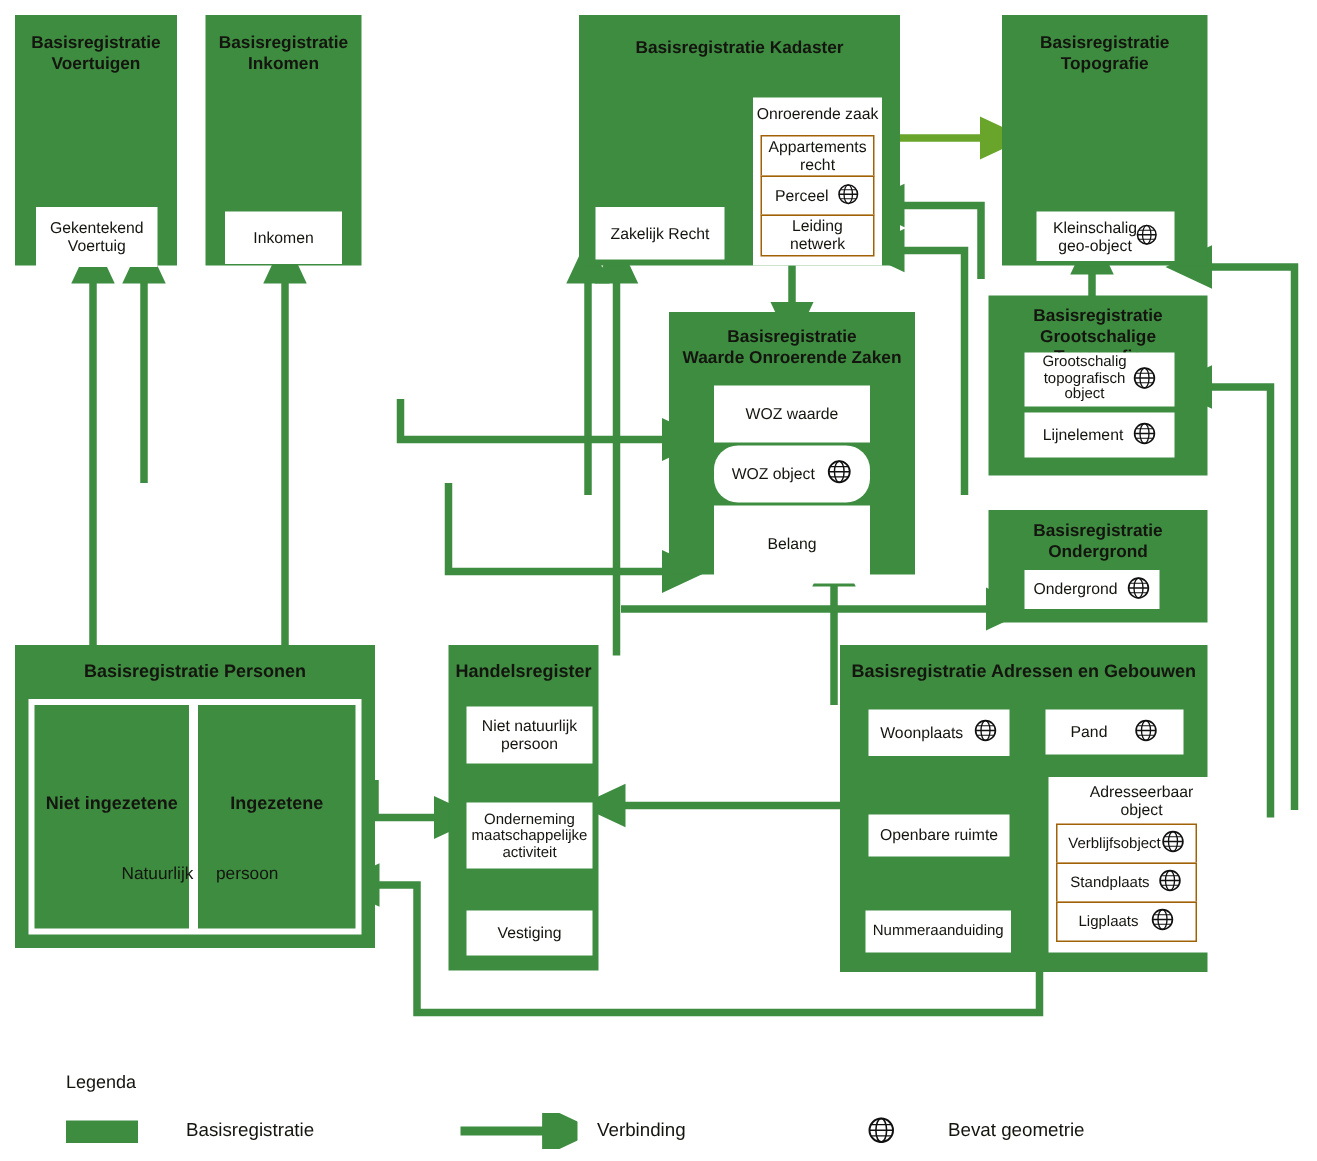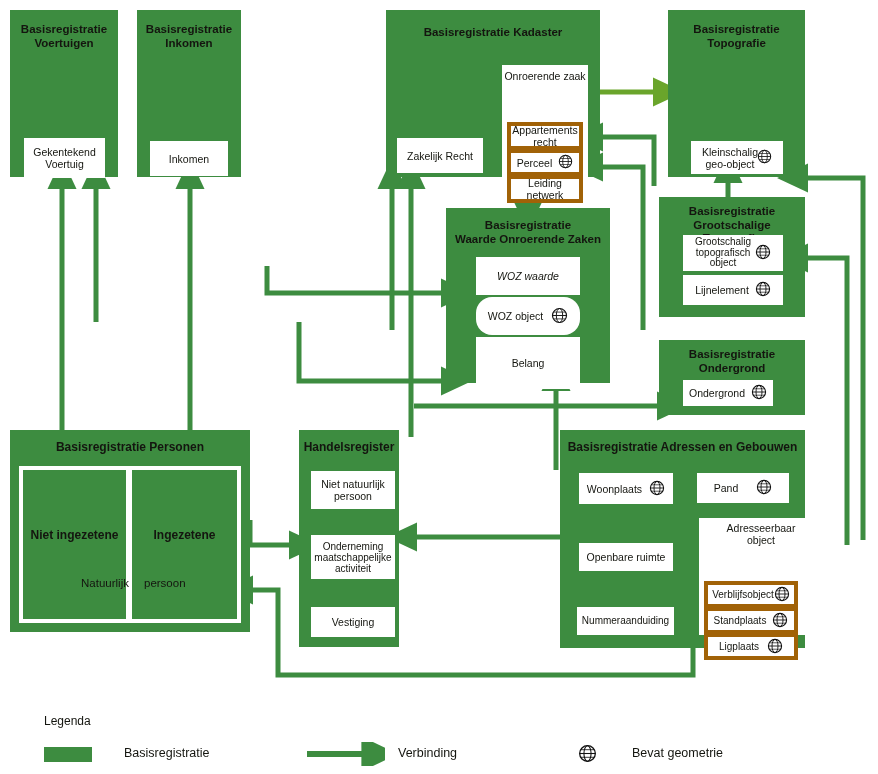--- a/index.html
+++ b/index.html
@@ -50,21 +50,21 @@
     background: #ffffff;
     box-sizing: border-box;
     display: flex;
     align-items: center;
     justify-content: center;
     text-align: center;
     font-size: 10.5px;
     line-height: 12px;
     color: #14150f;
   }
-  .ent.bordered { border: 4px solid #a16207; margin-top: 32px; }
+  .ent.bordered { border: 1px solid #a16207; }
   .ent .lbl { display: block; }
 
   
   .grp {
     position: absolute;
     background: #ffffff;
     box-sizing: border-box;
   }
   .grp > .grp-title {
     position: absolute;
@@ -311,21 +311,21 @@
           </svg>
       </span>
     </div>
   </div>
 
   <div class="reg" style="left:446px;top:208px;width:164px;height:175px;">
     <div class="reg-title" style="top:11px;">
       <span>Basisregistratie</span><br>
       <span>Waarde Onroerende Zaken</span>
     </div>
-    <div class="ent" style="left:30px;top:49px;width:104px;height:38px;font-style:italic;">
+    <div class="ent" style="left:30px;top:49px;width:104px;height:38px;">
       <span class="lbl">WOZ waarde</span>
     </div>
     <div class="ent" style="left:30px;top:89px;width:104px;height:38px;border-radius:16px;">
       <span class="lbl">WOZ object</span>
       <span class="globe" style="margin-left:8px;">
         <svg width="17" height="17" viewBox="0 0 16 16">
             <circle cx="8" cy="8" r="6.6" fill="#fff" stroke="#111" stroke-width="1.1"></circle>
             <ellipse cx="8" cy="8" rx="3" ry="6.6" fill="none" stroke="#111" stroke-width="0.9"></ellipse>
             <line x1="1.4" y1="8" x2="14.6" y2="8" stroke="#111" stroke-width="0.9"></line>
             <line x1="2.4" y1="4.8" x2="13.6" y2="4.8" stroke="#111" stroke-width="0.7"></line>

